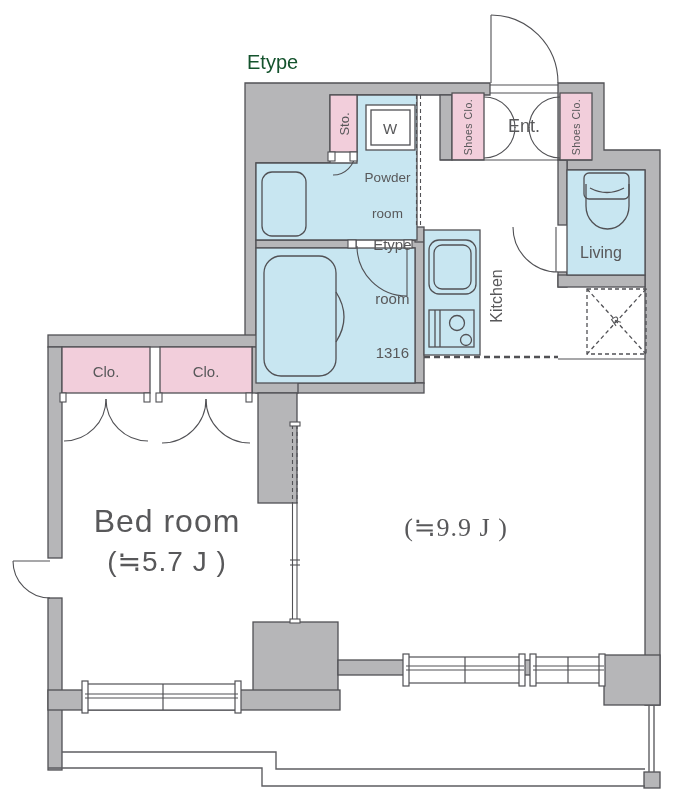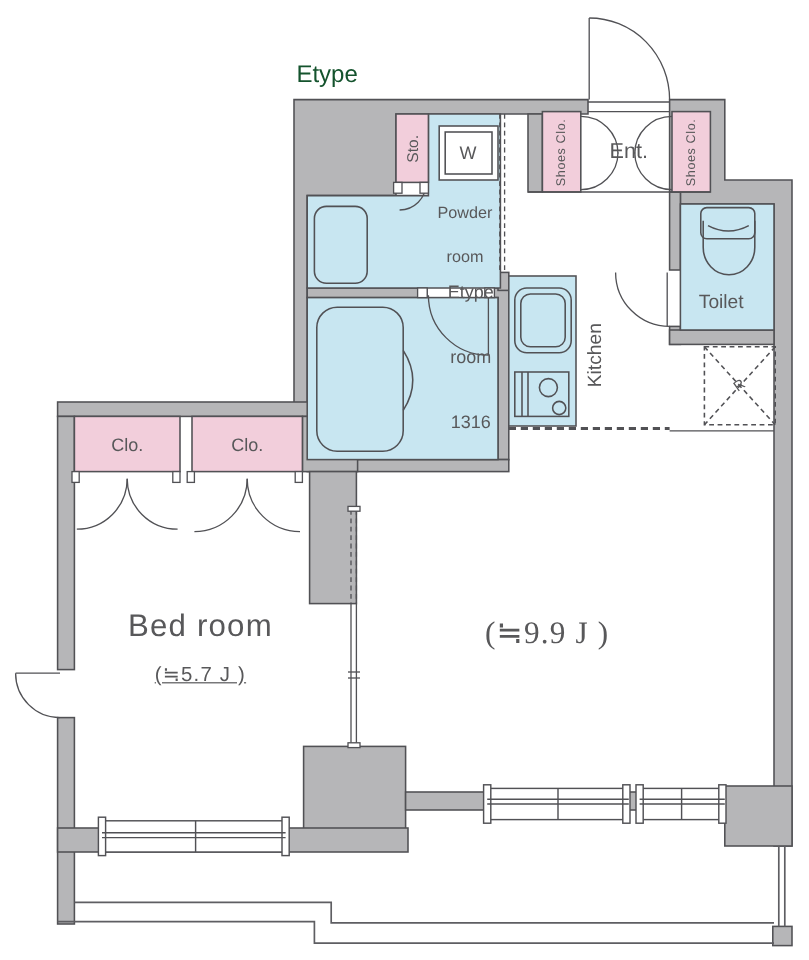--- a/index.html
+++ b/index.html
@@ -223,35 +223,35 @@
     <span>Powder</span><br>
     <span>room</span>
   </div>
 
   <div class="lbl vert" style="left:468px;top:127px;font-size:10.5px;letter-spacing:.5px;">Shoes Clo.</div>
 
   <div class="lbl" style="left:524px;top:126px;font-size:18px;">Ent.</div>
 
   <div class="lbl vert" style="left:576px;top:127px;font-size:10.5px;letter-spacing:.5px;">Shoes Clo.</div>
 
-  <div class="lbl" style="left:601px;top:253px;font-size:16px;">Toilet</div>
+  <div class="lbl" style="left:601px;top:253px;font-size:16px;">Living</div>
 
   <div class="lbl" style="left:384px;top:298px;font-size:15px;line-height:27px;">
     <span>Etype</span><br>
     <span>room</span><br>
     <span>1316</span>
   </div>
 
   <div class="lbl vert" style="left:497px;top:296px;font-size:16px;">Kitchen</div>
 
   <div class="lbl" style="left:616px;top:321px;font-size:12px;transform:translate(-50%,-50%) rotate(-35deg);">R</div>
 
   <div class="lbl" style="left:106px;top:371px;font-size:15px;">Clo.</div>
 
   <div class="lbl" style="left:206px;top:371px;font-size:15px;">Clo.</div>
 
   <div class="lbl" style="left:456px;top:528px;font-size:26px;letter-spacing:1px;font-family:Liberation Serif, serif;">(≒9.9 J )</div>
 
-  <div class="lbl" style="left:167px;top:521px;font-size:26px;letter-spacing:1px;">Bed room</div>
-  <div class="lbl" style="left:167px;top:562px;font-size:17px;letter-spacing:1px;text-decoration:underline;">(≒5.7 J )</div>
+  <div class="lbl" style="left:167px;top:521px;font-size:32px;letter-spacing:1px;">Bed room</div>
+  <div class="lbl" style="left:167px;top:562px;font-size:28px;letter-spacing:1px;">(≒5.7 J )</div>
 
 
 </div>
 
 </body></html>

